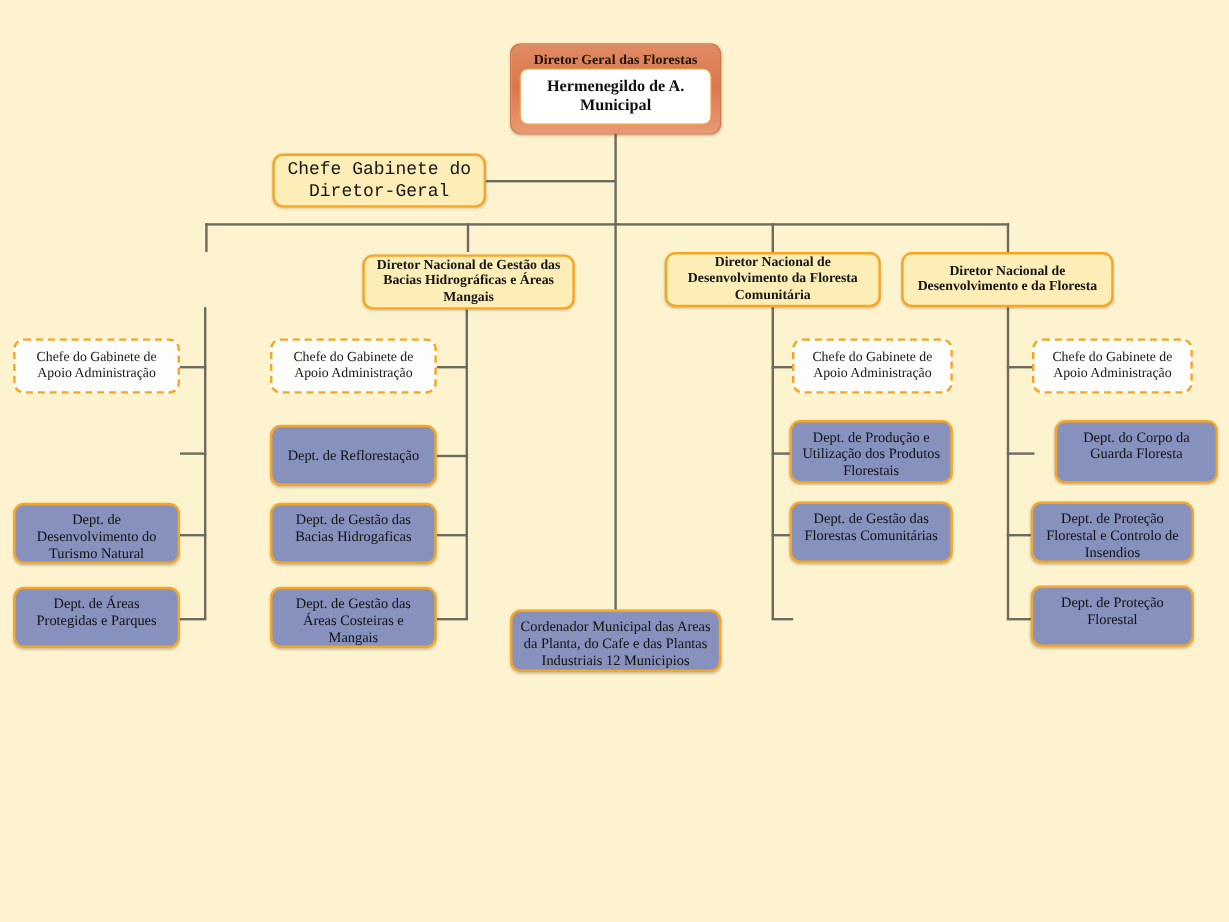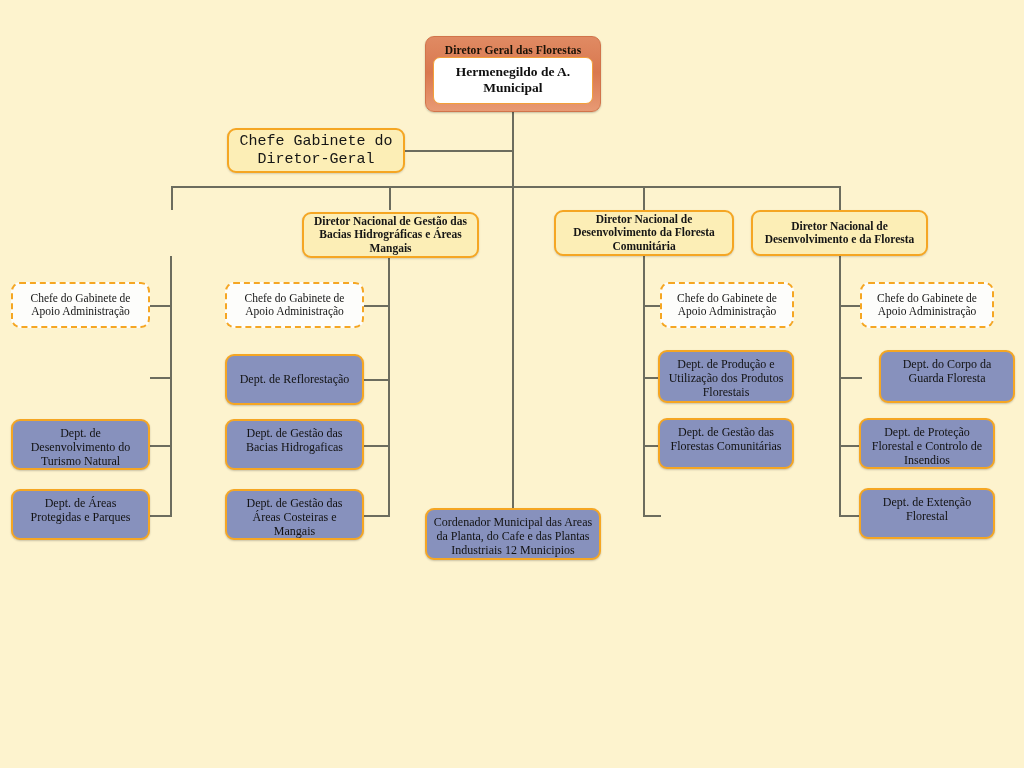--- a/index.html
+++ b/index.html
@@ -212,20 +212,20 @@
     <span>Dept. de Gestão das Florestas Comunitárias</span>
   </div>
 
   <div class="node node-blue" style="left:859px; top:350px; width:136px; height:53px;margin-left:20px;">
     <span>Dept. do Corpo da Guarda Floresta</span>
   </div>
   <div class="node node-blue" style="left:859px; top:418px; width:136px; height:51px;">
     <span>Dept. de Proteção Florestal e Controlo de Insendios</span>
   </div>
   <div class="node node-blue" style="left:859px; top:488px; width:136px; height:51px;">
-    <span>Dept. de Extenção Florestal</span>
+    <span>Dept. de Proteção Florestal</span>
   </div>
 
   <div class="node node-blue" style="left:425px; top:508px; width:176px; height:52px;">
     <span>Cordenador Municipal das Areas da Planta, do Cafe e das Plantas Industriais 12 Municipios</span>
   </div>
 
 </div>
 
 </body></html>

